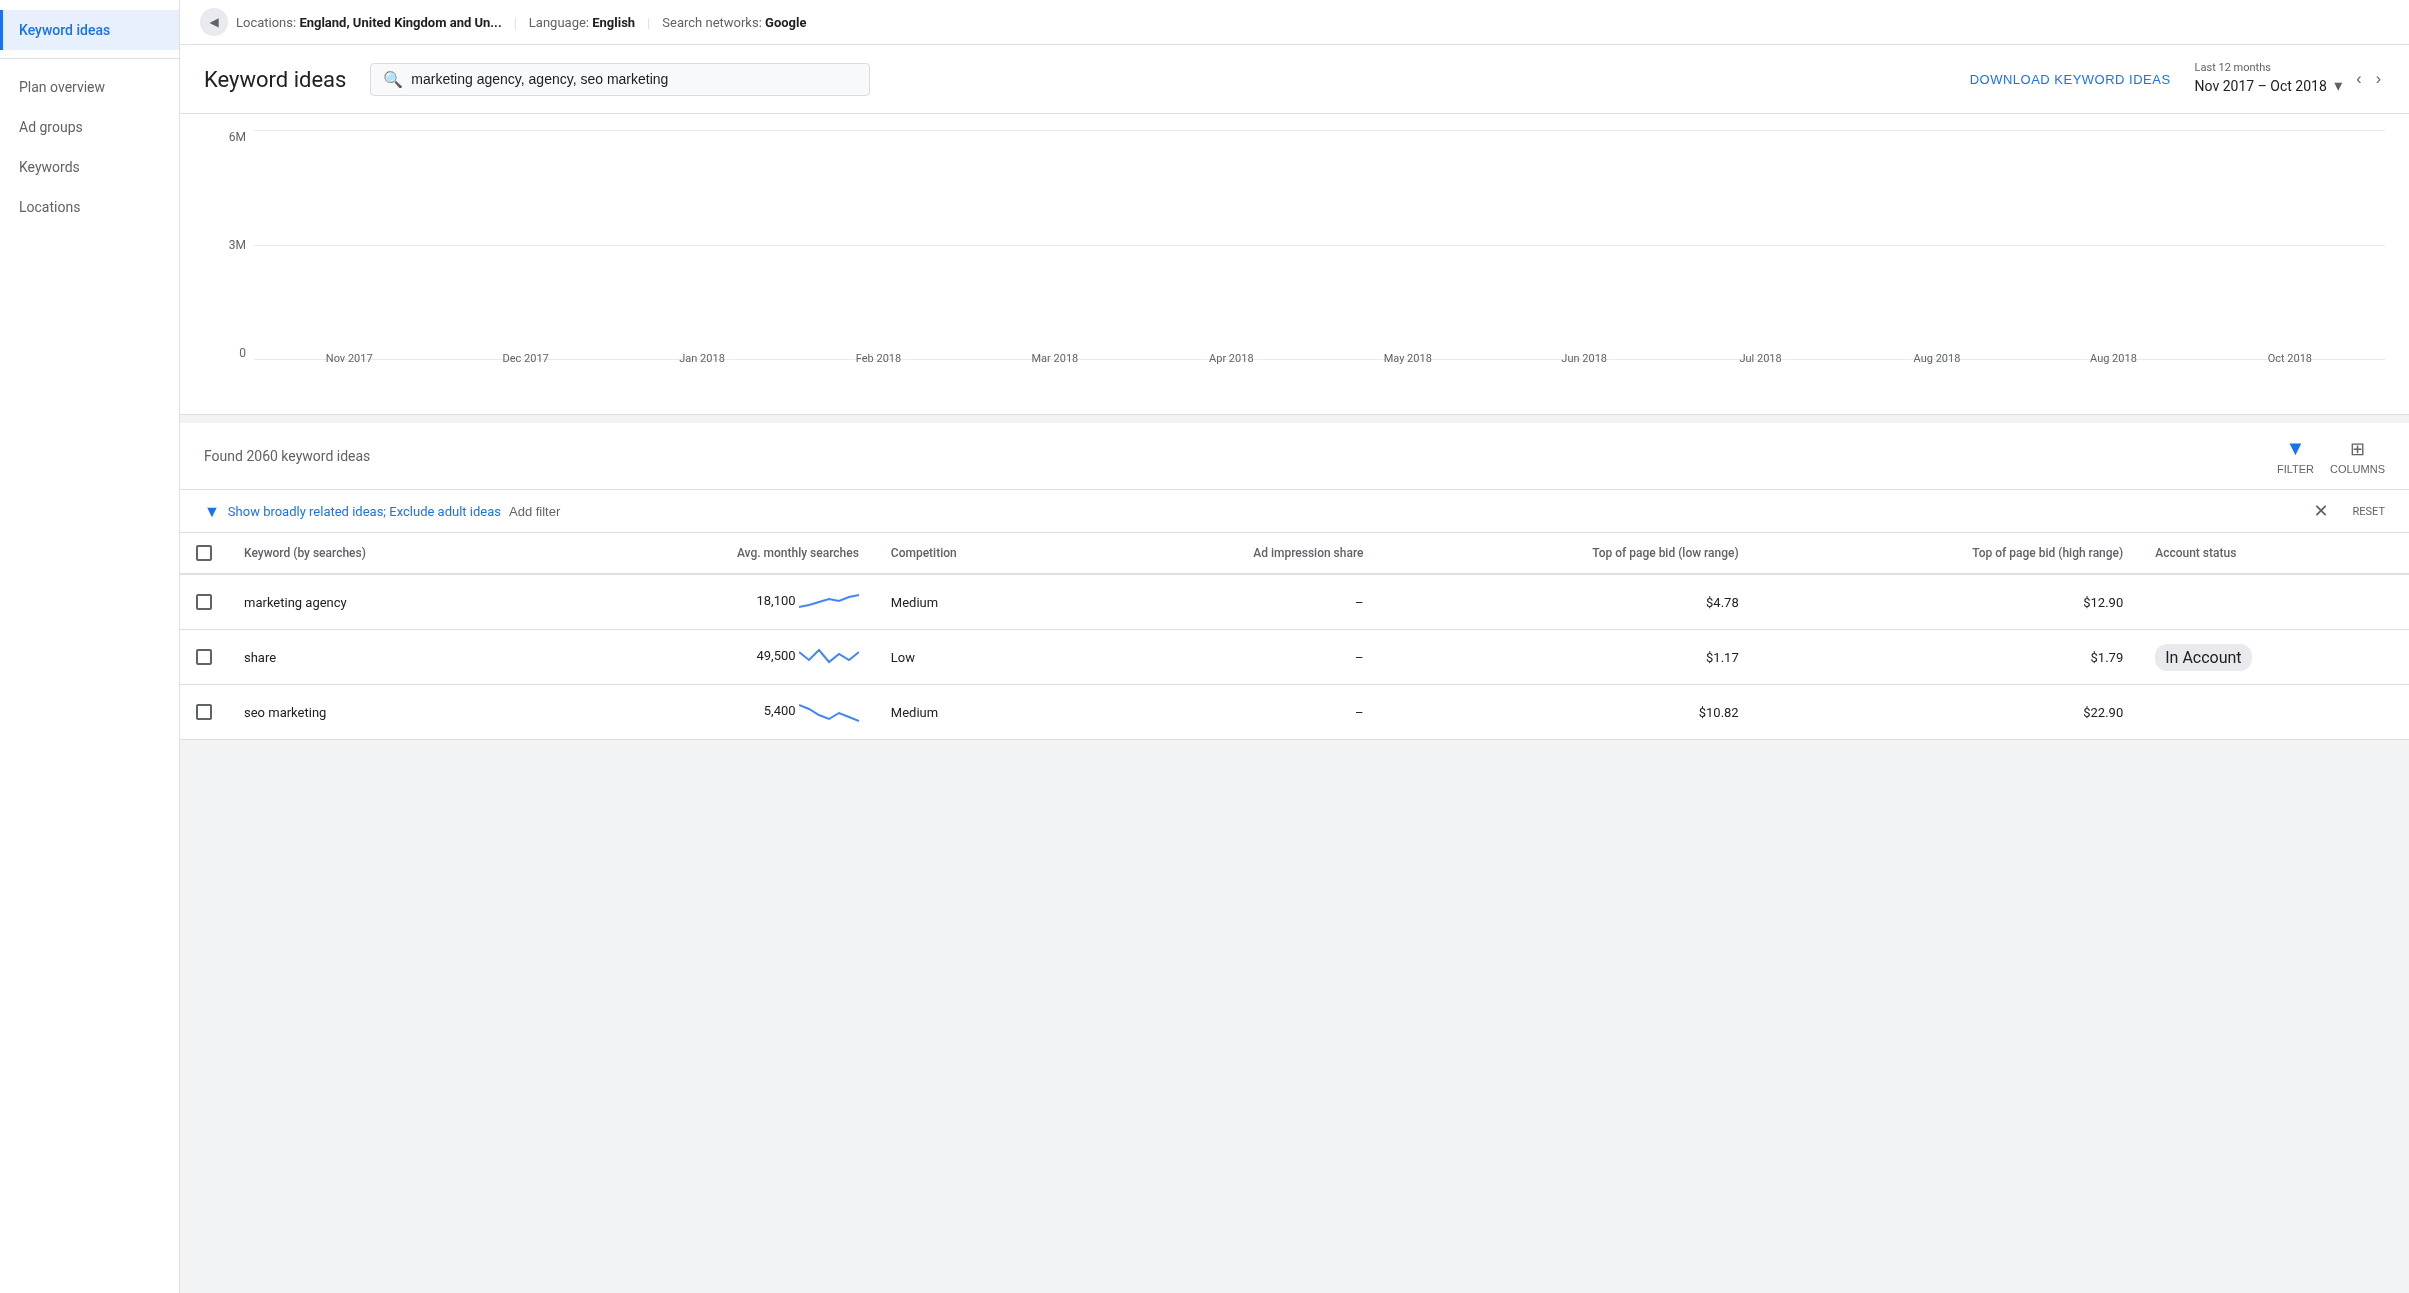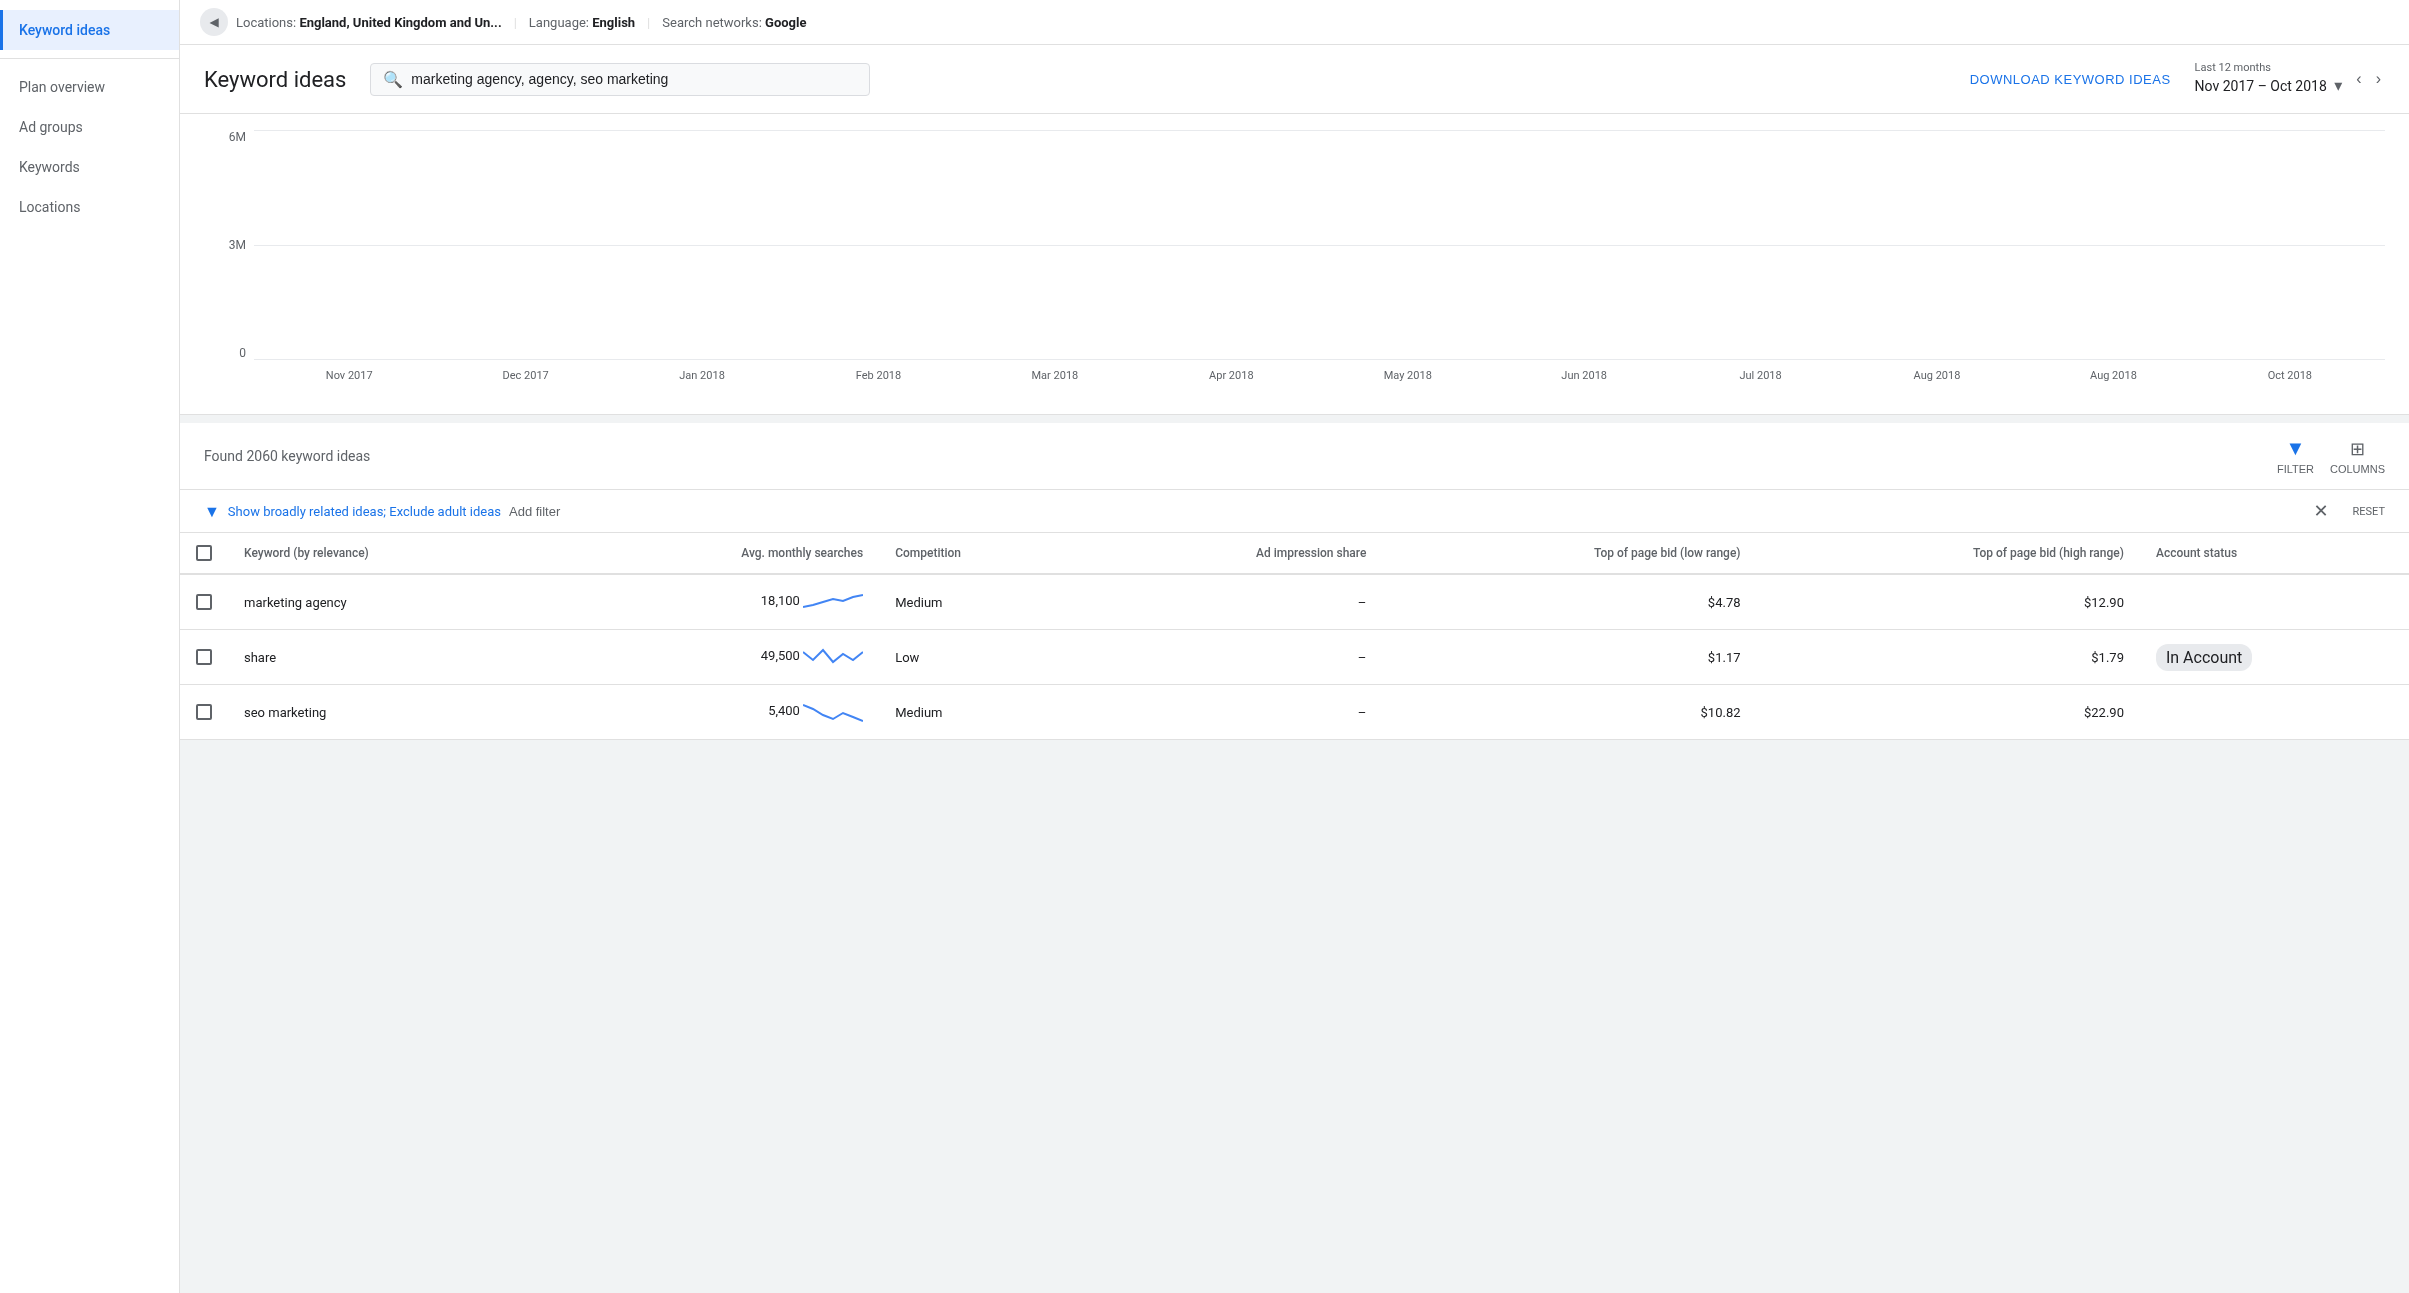--- a/index.html
+++ b/index.html
@@ -124,21 +124,21 @@
     .chart-inner { position: relative; width: 100%; height: 100%; }
     .y-axis { position: absolute; left: 0; top: 0; bottom: 30px; width: 50px; display: flex; flex-direction: column; justify-content: space-between; align-items: flex-end; padding-right: 8px; font-size: 12px; color: #5f6368; }
     .chart-plot { position: absolute; left: 50px; right: 0; top: 0; bottom: 30px; }
     .chart-grid { position: absolute; top: 0; left: 0; right: 0; bottom: 0; display: flex; flex-direction: column; justify-content: space-between; }
     .grid-line { width: 100%; height: 1px; background: #e8eaed; }
     .bars-container { position: absolute; top: 0; left: 0; right: 0; bottom: 0; display: flex; align-items: flex-end; padding: 0 10px; gap: 6px; }
     .bar-group { flex: 1; display: flex; align-items: flex-end; gap: 2px; }
     .bar { border-radius: 2px 2px 0 0; }
     .bar.total { background: #4285f4; }
     .bar.mobile { background: #d32f2f; }
-    .x-axis { position: absolute; left: 50px; right: 0; bottom: 0; height: 30px; display: flex; align-items: center; padding: 0 10px; gap: 6px; }
+    .x-axis { position: absolute; left: 50px; right: 0; bottom: 17px; height: 30px; display: flex; align-items: center; padding: 0 10px; gap: 6px; }
     .x-label { flex: 1; text-align: center; font-size: 11px; color: #5f6368; white-space: nowrap; }
 
     
     .table-section { background: #fff; margin-top: 8px; }
     .table-header-bar {
       padding: 14px 24px;
       display: flex; align-items: center;
       border-bottom: 1px solid #e0e0e0;
     }
     .found-text { font-size: 14px; color: #5f6368; }
@@ -365,21 +365,21 @@
           <button class="close-btn">✕</button>
           <span style="font-size:11px;color:#5f6368;margin-left:16px;">RESET</span>
         </div>
 
         <table class="data-table">
           <thead>
             <tr>
               <th class="checkbox-cell">
                 <div class="checkbox"></div>
               </th>
-              <th>Keyword (by relevance)</th>
+              <th>Keyword (by searches)</th>
               <th class="right">Avg. monthly searches</th>
               <th>Competition</th>
               <th class="right">Ad impression share</th>
               <th class="right">Top of page bid (low range)</th>
               <th class="right">Top of page bid (high range)</th>
               <th>Account status</th>
             </tr>
           </thead>
           <tbody id="table-body">
           <tr>

